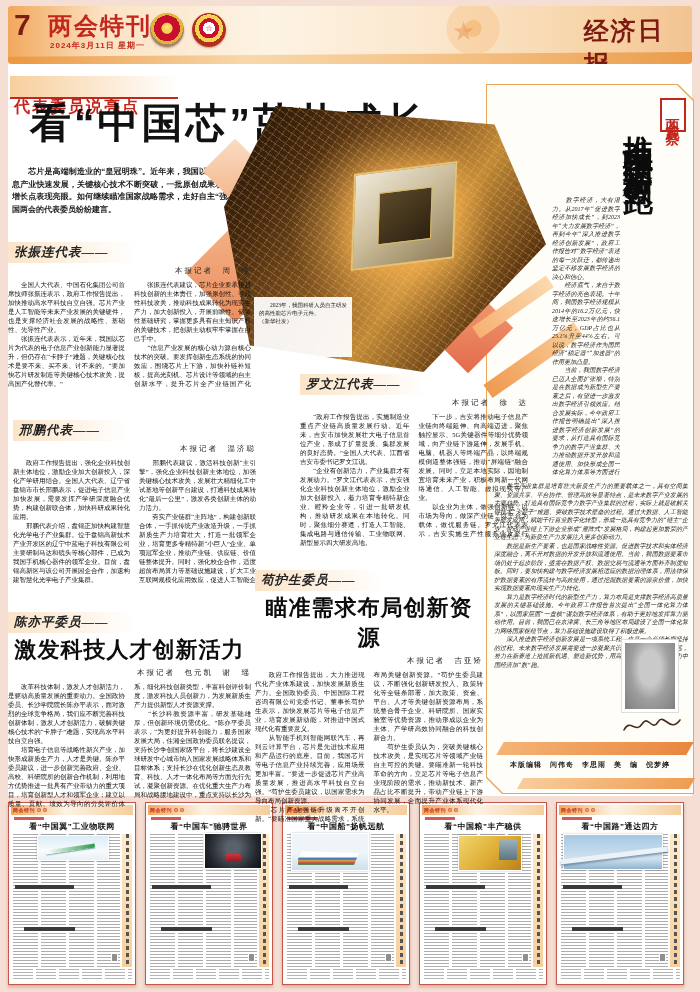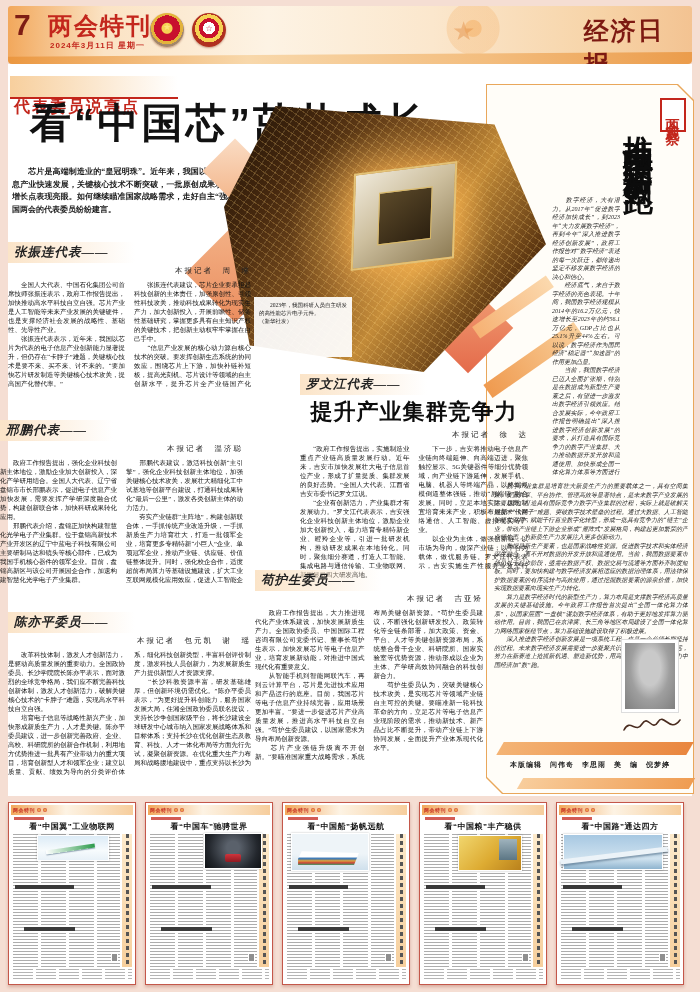--- a/index.html
+++ b/index.html
@@ -87,21 +87,21 @@
 
   
   .article { z-index:4; }
   .art-kicker { display:inline-block; font:bold italic 12.5px "Liberation Serif",serif; color:#222;
     padding:2px 26px 2px 6px; background:linear-gradient(90deg,#fbe4c8,rgba(255,255,255,0)); letter-spacing:1px; }
   .art-title { text-align:center; font:900 22px "Liberation Sans",sans-serif; color:#0d0d0d; letter-spacing:1px; margin-top:2px; }
   .art-byline { text-align:right; font:7.5px "Liberation Serif",serif; color:#222; margin:3px 0 4px; letter-spacing:2px; }
   .art-body { column-count:2; column-gap:9px; text-align:justify;
     font:6.5px/9px "Liberation Serif",serif; color:#111; white-space:pre-line; overflow:hidden; }
   #article-0 { left:8px;  top:242px; width:243px; } #article-0 .art-body{ height:112px; }
-  #article-1 { left:0;  top:420px; width:243px; } #article-1 .art-body{ height:126px; }
+  #article-1 { left:13px;  top:420px; width:243px; } #article-1 .art-body{ height:126px; }
   #article-2 { left:8px;  top:612px; width:243px; } #article-2 .art-body{ height:134px; }
   #article-3 { left:255px; top:374px; width:228px;margin-left:45px; } #article-3 .art-body{ height:140px; }
   #article-4 { left:255px; top:570px; width:228px; } #article-4 .art-body{ height:162px; }
 
   
   .observer {
     left:486px; top:84px; width:208px; height:710px; z-index:1;
     background:#e9a75b;
     clip-path:polygon(0 0,calc(100% - 16px) 0,100% 16px,100% 100%,16px 100%,0 calc(100% - 16px));
   }
@@ -216,36 +216,37 @@
 <div class="abs article" id="article-1">
   <div class="art-kicker">邢鹏代表——</div>
   <div class="art-byline">本报记者　温济聪</div>
   <div class="art-body">　　政府工作报告提出，强化企业科技创新主体地位，激励企业加大创新投入，深化产学研用结合。全国人大代表、辽宁省盘锦市市长邢鹏表示，促进电子信息产业加快发展，需要发挥产学研深度融合优势，构建创新联合体，加快科研成果转化应用。
 　　邢鹏代表介绍，盘锦正加快构建智慧化光学电子产业集群。位于盘锦高新技术产业开发区的辽宁中蓝电子科技有限公司主要研制马达和镜头等核心部件，已成为我国手机核心器件的领军企业。目前，盘锦高新区与该公司开展园企合作，加速构建智慧化光学电子产业集群。
 　　邢鹏代表建议，激活科技创新“主引擎”，强化企业科技创新主体地位，加强关键核心技术攻关，发展壮大精细化工中试基地等创新平台建设，打通科技成果转化“最后一公里”，激发各类创新主体的动力活力。
 　　夯实产业链群“主阵地”，构建创新联合体，一手抓传统产业改造升级，一手抓新质生产力培育壮大，打造一批领军企业，培育更多专精特新“小巨人”企业、单项冠军企业，推动产业链、供应链、价值链整体提升。同时，强化校企合作，适度超前布局算力等基础设施建设，扩大工业互联网规模化应用效应，促进人工智能企业与工业企业深度合作，实现数字化效能提升、智能化升级提速。</div>
 </div>
 <div class="abs article" id="article-2">
   <div class="art-kicker">陈亦平委员——</div>
+  <div class="art-title">激发科技人才创新活力</div>
   <div class="art-byline">本报记者　包元凯　谢　瑶</div>
   <div class="art-body">　　改革科技体制，激发人才创新活力，是驱动高质量发展的重要动力。全国政协委员、长沙学院院长陈亦平表示，面对激烈的全球竞争格局，我们应不断完善科技创新体制，激发人才创新活力，破解关键核心技术的“卡脖子”难题，实现高水平科技自立自强。
 　　培育电子信息等战略性新兴产业，加快形成新质生产力，人才是关键。陈亦平委员建议，进一步创新完善政府、企业、高校、科研院所的创新合作机制，利用地方优势推进一批具有产业带动力的重大项目，培育创新型人才和领军企业；建立以质量、贡献、绩效为导向的分类评价体系，细化科技创新类型，丰富科创评价制度，激发科技人员创新力，为发展新质生产力提供新型人才资源支撑。
 　　“长沙科教资源丰富，研发基础雄厚，但创新环境仍需优化。”陈亦平委员表示，“为更好提升科创能力，服务国家发展大局，住湘全国政协委员联名提议，支持长沙争创国家级平台，将长沙建设全球研发中心城市纳入国家发展战略体系和目标体系；支持长沙在优化创新生态及教育、科技、人才一体化布局等方面先行先试，凝聚创新资源。在优化重大生产力布局和战略腹地建设中，重点支持以长沙为核心的长株潭都市圈建设，将新一代信息技术等优势领域纳入重大生产力布局。”</div>
 </div>
 <div class="abs article" id="article-3">
   <div class="art-kicker">罗文江代表——</div>
-  <div class="art-title">提升产业集群竞争力</div>
   <div class="art-byline">本报记者　徐　达</div>
   <div class="art-body">　　“政府工作报告提出，实施制造业重点产业链高质量发展行动。近年来，吉安市加快发展壮大电子信息首位产业，形成了扩量提质、集群发展的良好态势。”全国人大代表、江西省吉安市委书记罗文江说。
 　　“企业有创新活力，产业集群才有发展动力。”罗文江代表表示，吉安强化企业科技创新主体地位，激励企业加大创新投入，着力培育专精特新企业、瞪羚企业等，引进一批研发机构，推动研发成果在本地转化。同时，聚焦细分赛道，打造人工智能、集成电路与通信传输、工业物联网、新型显示四大研发高地。
 　　下一步，吉安将推动电子信息产业链向终端延伸、向高端迈进，聚焦触控显示、5G关键器件等细分优势领域，向产业链下游延伸，发展手机、电脑、机器人等终端产品，以终端规模倒逼整体强链，推动“屏端链”融合发展。同时，立足本地实际，因地制宜培育未来产业，积极布局新一代网络通信、人工智能、虚拟现实等产业。
 　　以企业为主体，做强创新链；以市场为导向，做深产业链；以平台为载体，做优服务链。罗文江代表表示，吉安实施生产性服务业攻坚行动，组建电子信息产业联盟，建设产品检验检测中心等公共服务平台。</div>
 </div>
 <div class="abs article" id="article-4">
   <div class="art-kicker">苟护生委员——</div>
+  <div class="art-title">瞄准需求布局创新资源</div>
   <div class="art-byline">本报记者　吉亚矫</div>
   <div class="art-body">　　政府工作报告提出，大力推进现代化产业体系建设，加快发展新质生产力。全国政协委员、中国国际工程咨询有限公司党委书记、董事长苟护生表示，加快发展芯片等电子信息产业，培育发展新动能，对推进中国式现代化有重要意义。
 　　从智能手机到智能网联汽车，再到云计算平台，芯片是先进技术应用和产品运行的底座。目前，我国芯片等电子信息产业持续完善，应用场景更加丰富。“要进一步促进芯片产业高质量发展，推进高水平科技自立自强。”苟护生委员建议，以国家需求为导向布局创新资源。
 　　芯片产业强链升级离不开创新。“要瞄准国家重大战略需求，系统布局关键创新资源。”苟护生委员建议，不断强化创新研发投入、政策转化等全链条部署，加大政策、资金、平台、人才等关键创新资源布局，系统整合骨干企业、科研院所、国家实验室等优势资源，推动形成以企业为主体、产学研高效协同融合的科技创新合力。
 　　苟护生委员认为，突破关键核心技术攻关，是实现芯片等领域产业链自主可控的关键。要瞄准新一轮科技革命的方向，立足芯片等电子信息产业现阶段的需求，推动新技术、新产品占比不断提升，带动产业链上下游协同发展，全面提升产业体系现代化水平。</div>
 </div>
 
 <div class="abs observer">
   <div class="observer-inner"></div>
 </div>

